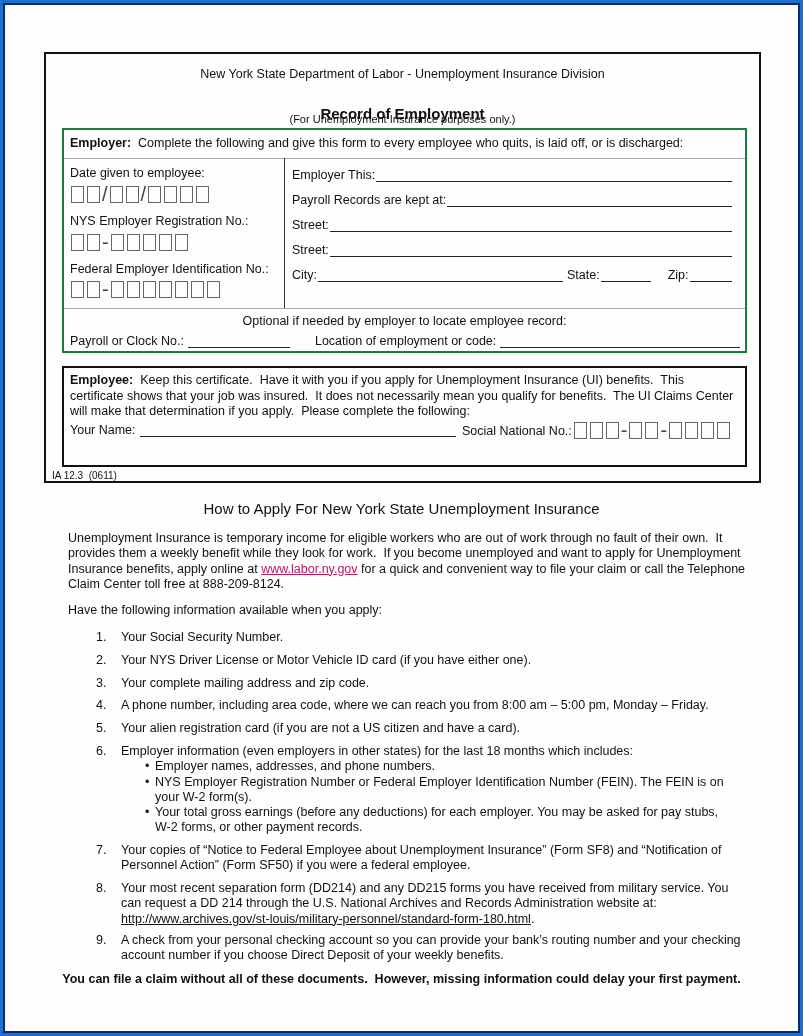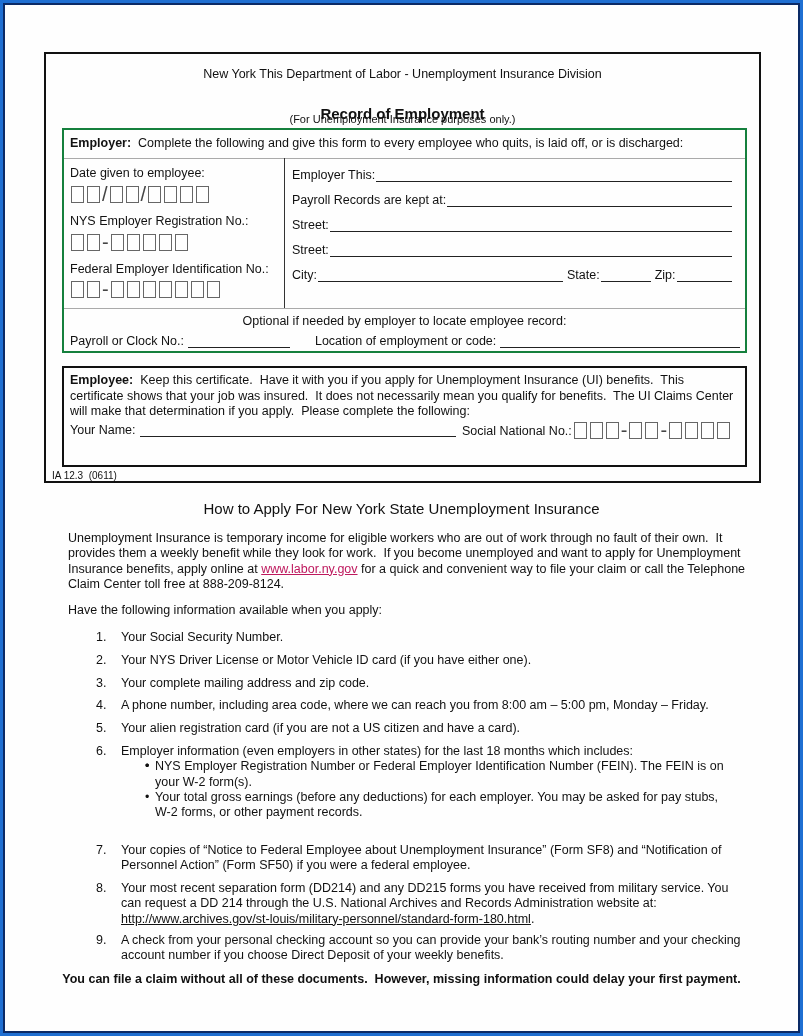--- a/index.html
+++ b/index.html
@@ -76,21 +76,21 @@
 
   .final { left: 0; width: 793px; top: 967px; text-align: center; font-size: 12.5px; font-weight: bold; }
 </style>
 </head>
 <body>
 
 <div class="frame"></div>
 <div class="page">
 
   <div class="form-box">
-    <div class="abs hdr-dept">New York This Department of Labor - Unemployment Insurance Division</div>
+    <div class="abs hdr-dept">New York State Department of Labor - Unemployment Insurance Division</div>
     <div class="abs hdr-title">Record of Employment</div>
     <div class="abs hdr-sub">(For Unemployment Insurance purposes only.)</div>
 
     <div class="emp-box">
       <div class="abs emp-hdr">
         <b>Employer:</b><span style="white-space:pre">  Complete the following and give this form to every employee who quits, is laid off, or is discharged:</span>
       </div>
       <div class="hsep1"></div>
       <div class="vsep"></div>
       <div class="hsep2"></div>
@@ -147,21 +147,21 @@
       </div>
       <div class="abs line-field" style="left:228px; top:113px; width:440px;">
         <span>Street:</span>
         <span class="uline" style="flex:1"></span>
       </div>
       <div class="abs line-field" style="left:228px; top:138px; width:440px;">
         <span>City:</span>
         <span class="uline" style="width:245px"></span>
         <span style="margin-left:4px">State:</span>
         <span class="uline" style="width:50px"></span>
-        <span style="margin-left:4px">Zip:</span>
+        <span style="margin-left:17px">Zip:</span>
         <span class="uline" style="flex:1"></span>
       </div>
 
       <div class="abs lbl" style="left:0; right:0; top:184px; text-align:center;">Optional if needed by employer to locate employee record:</div>
       <div class="abs line-field" style="left:6px; top:204px; width:670px;">
         <span>Payroll or Clock No.:</span>
         <span class="uline" style="width:102px; margin-left:4px"></span>
         <span style="margin-left:25px">Location of employment or code:</span>
         <span class="uline" style="flex:1; margin-left:4px"></span>
       </div>
@@ -215,21 +215,21 @@
     <span class="txt">A phone number, including area code, where we can reach you from 8:00 am – 5:00 pm, Monday – Friday.</span>
   </div>
   <div class="item" style="top:716px;">
     <span class="num">5.</span>
     <span class="txt">Your alien registration card (if you are not a US citizen and have a card).</span>
   </div>
   <div class="item" style="top:739px;">
     <span class="num">6.</span>
     <span class="txt">Employer information (even employers in other states) for the last 18 months which includes:</span>
     <ul class="bullets">
-      <li><span class="dot">•</span></li>
+      <li><span class="dot">•</span><span>Employer names, addresses, and phone numbers.</span></li>
       <li style="padding-right:20px"><span class="dot">•</span><span>NYS Employer Registration Number or Federal Employer Identification Number (FEIN).  The FEIN is on your W-2 form(s).</span></li>
       <li style="padding-right:20px"><span class="dot">•</span><span>Your total gross earnings (before any deductions) for each employer.  You may be asked for pay stubs, W-2 forms, or other payment records.</span></li>
     </ul>
   </div>
   <div class="item" style="top:838px;">
     <span class="num">7.</span>
     <span class="txt">Your copies of “Notice to Federal Employee about Unemployment Insurance” (Form SF8) and  “Notification of Personnel Action” (Form SF50) if you were a federal employee.</span>
   </div>
   <div class="item" style="top:876px;">
     <span class="num">8.</span>

